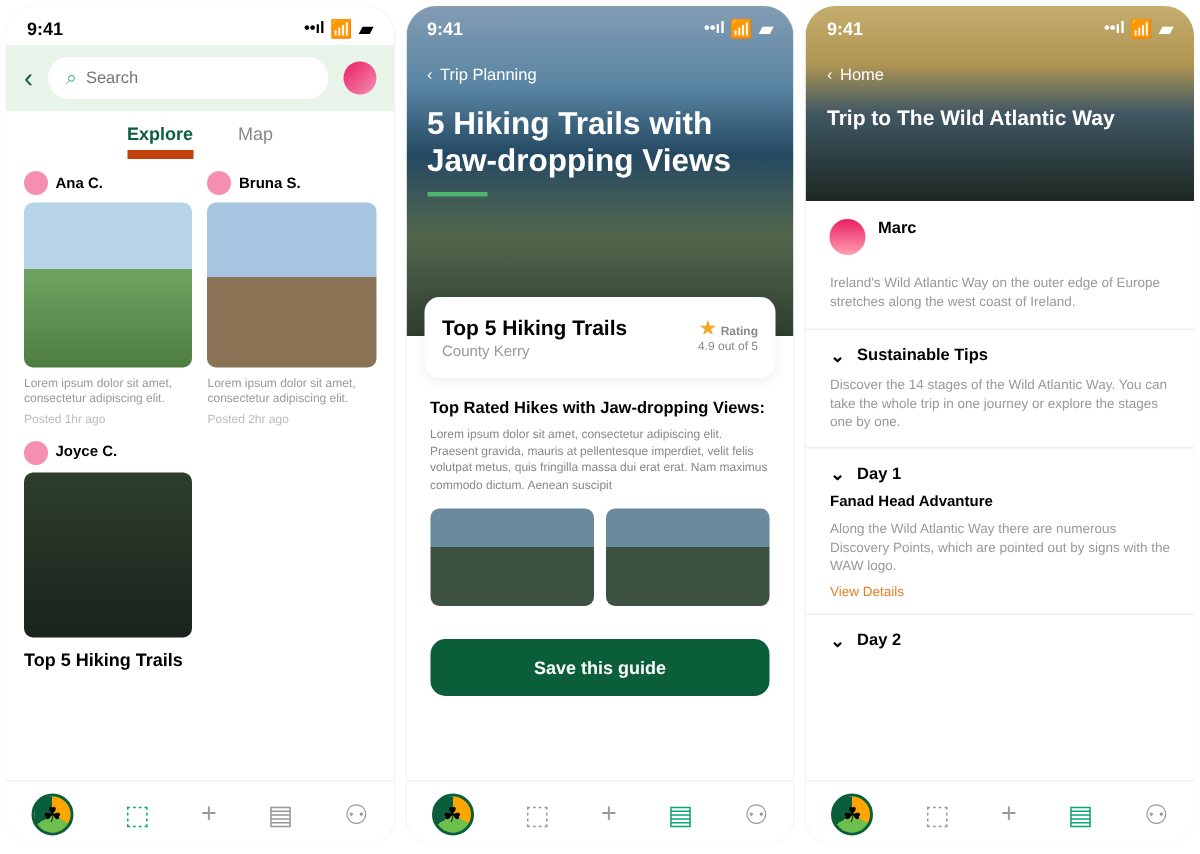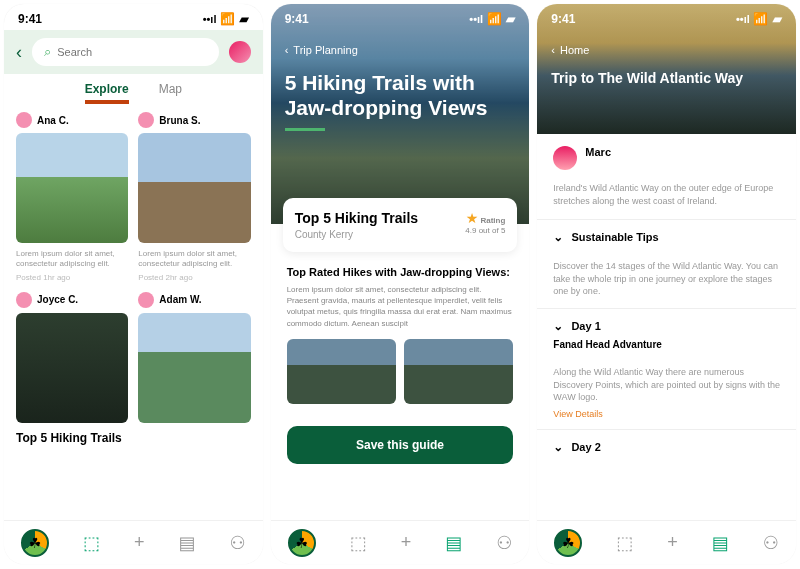--- a/index.html
+++ b/index.html
@@ -13,21 +13,21 @@
 
 
 .s1-header{background:#e8f3ea;padding:8px 12px;display:flex;align-items:center;gap:10px}
 .back-arrow{color:#0a5e3a;font-size:18px;cursor:pointer}
 .search-box{flex:1;background:#fff;border-radius:18px;padding:6px 12px;display:flex;align-items:center;gap:6px}
 .search-icon{color:#4db56e;font-size:13px}
 .search-input{border:none;outline:none;font-size:11px;color:#aaa;flex:1}
 .avatar{width:22px;height:22px;border-radius:50%;background:linear-gradient(135deg,#e91e63,#f48fb1);cursor:pointer}
 .tabs{display:flex;justify-content:center;gap:30px;padding:8px 0}
 .tab{font-size:12px;color:#888;padding-bottom:4px;cursor:pointer}
-.tab.active{color:#0a5e3a;font-weight:600;border-bottom:4px solid #c2410c}
+.tab.active{color:#0a5e3a;font-weight:600;border-bottom:6px solid #c2410c}
 .feed{padding:0 12px;display:flex;gap:10px;flex-wrap:wrap}
 .card{width:calc(50% - 5px)}
 .user-row{display:flex;align-items:center;gap:5px;margin-bottom:5px}
 .user-avatar{width:16px;height:16px;border-radius:50%;background:#f48fb1}
 .user-name{font-size:10px;font-weight:700}
 .card-img{width:100%;height:110px;border-radius:6px;background:#ccc}
 .img-sheep{background:linear-gradient(#b8d4e8 40%,#6fa563 40%,#4d7c3f)}
 .img-causeway{background:linear-gradient(#a7c5e0 45%,#8a7355 45%)}
 .img-waterfall{background:linear-gradient(#2d3e2f,#1a241c)}
 .img-valley{background:linear-gradient(#b5d0e6 35%,#5a8a5e 35%)}
@@ -60,21 +60,21 @@
 
 .hero3{height:130px;background:linear-gradient(rgba(0,0,0,.2),rgba(0,0,0,.35)),linear-gradient(180deg,#f5d98a 0%,#e8c56d 30%,#5a7a8a 55%,#2d3e35 100%);padding:40px 14px 14px;color:#fff;position:relative}
 .hero3-title{font-size:14px;font-weight:700;margin-top:12px}
 .author-row{display:flex;align-items:flex-start;gap:8px;padding:12px 16px}
 .author-avatar{width:24px;height:24px;border-radius:50%;background:linear-gradient(#e91e63,#ffa0b0)}
 .author-name{font-size:11px;font-weight:600}
 .intro-text{padding:0 16px 12px;font-size:9px;color:#999;line-height:1.4}
 .collapse{border-top:1px solid #eee;padding:10px 16px}
 .collapse-header{display:flex;align-items:center;gap:8px;font-size:11px;font-weight:700;cursor:pointer}
 .chevron{font-size:12px}
-.collapse-body{font-size:9px;color:#999;margin-top:16px;line-height:1.4}
+.collapse-body{font-size:9px;color:#999;margin-top:6px;line-height:1.4}
 .day-sub{font-size:10px;font-weight:600;margin-top:6px}
 .view-link{font-size:9px;color:#e67e22;margin-top:5px;cursor:pointer}
 </style>
 </head>
 <body>
 
 <div class="phone">
   <div class="status-bar">
     <span>9:41</span>
     <span class="status-icons">
@@ -115,27 +115,20 @@
         <div class="card-desc">Lorem ipsum dolor sit amet, consectetur adipiscing elit.</div>
         <div class="posted">Posted 2hr ago</div>
       </div>
       <div class="card">
         <div class="user-row">
             <div class="user-avatar"></div>
             <span class="user-name">Joyce C.</span>
           </div>
         <div class="card-img img-waterfall"></div>
       </div>
-      <div class="card">
-        <div class="user-row">
-            <div class="user-avatar"></div>
-            <span class="user-name">Adam W.</span>
-          </div>
-        <div class="card-img img-valley"></div>
-      </div>
     </div>
     <div class="feed-title">Top 5 Hiking Trails</div>
   </div>
   <div class="bottom-nav">
     <div class="nav-logo">☘</div>
     <div class="nav-item active">⬚</div>
     <div class="nav-item">+</div>
     <div class="nav-item">▤</div>
     <div class="nav-item">⚇</div>
   </div>

